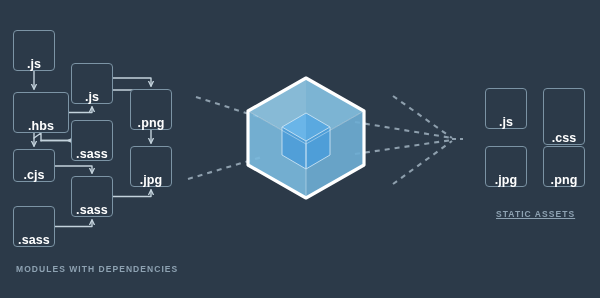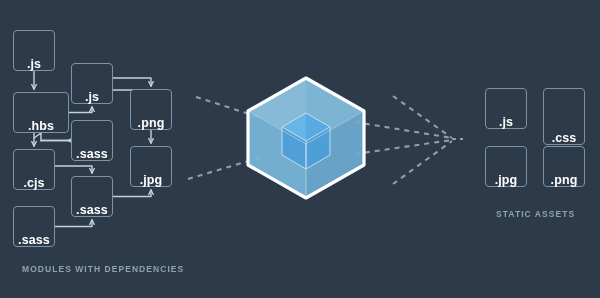--- a/index.html
+++ b/index.html
@@ -95,21 +95,21 @@
   </div>
   <div class="fbox" style="left:13px;  top:92px;  width:56px; height:41px;">
     <span>.hbs</span>
   </div>
   <div class="fbox" style="left:130px; top:89px;  width:42px; height:41px;">
     <span>.png</span>
   </div>
   <div class="fbox" style="left:71px;  top:120px; width:42px; height:41px;">
     <span>.sass</span>
   </div>
-  <div class="fbox" style="left:13px;  top:149px; width:42px; height:41px;">
+  <div class="fbox" style="left:13px;  top:149px; width:42px; height:33px;">
     <span>.cjs</span>
   </div>
   <div class="fbox" style="left:130px; top:146px; width:42px; height:41px;">
     <span>.jpg</span>
   </div>
   <div class="fbox" style="left:71px;  top:176px; width:42px; height:41px;">
     <span>.sass</span>
   </div>
   <div class="fbox" style="left:13px;  top:206px; width:42px; height:41px;">
     <span>.sass</span>
@@ -167,16 +167,16 @@
   <div class="fbox asset" style="left:543px; top:88px;  width:42px; height:57px;">
     <span>.css</span>
   </div>
   <div class="fbox asset" style="left:485px; top:146px; width:42px; height:41px;">
     <span>.jpg</span>
   </div>
   <div class="fbox asset" style="left:543px; top:146px; width:42px; height:41px;">
     <span>.png</span>
   </div>
 
-  <div class="caption" style="left:22px; top:264px;">MODULES WITH DEPENDENCIES</div>
-  <div class="caption" style="left:496px; top:209px;">STATIC ASSETS</div>
+  <div class="caption" style="left:16px; top:264px;">MODULES WITH DEPENDENCIES</div>
+  <div class="caption" style="left:496px; top:209px;text-decoration:underline;">STATIC ASSETS</div>
 
 </div>
 
 </body></html>

